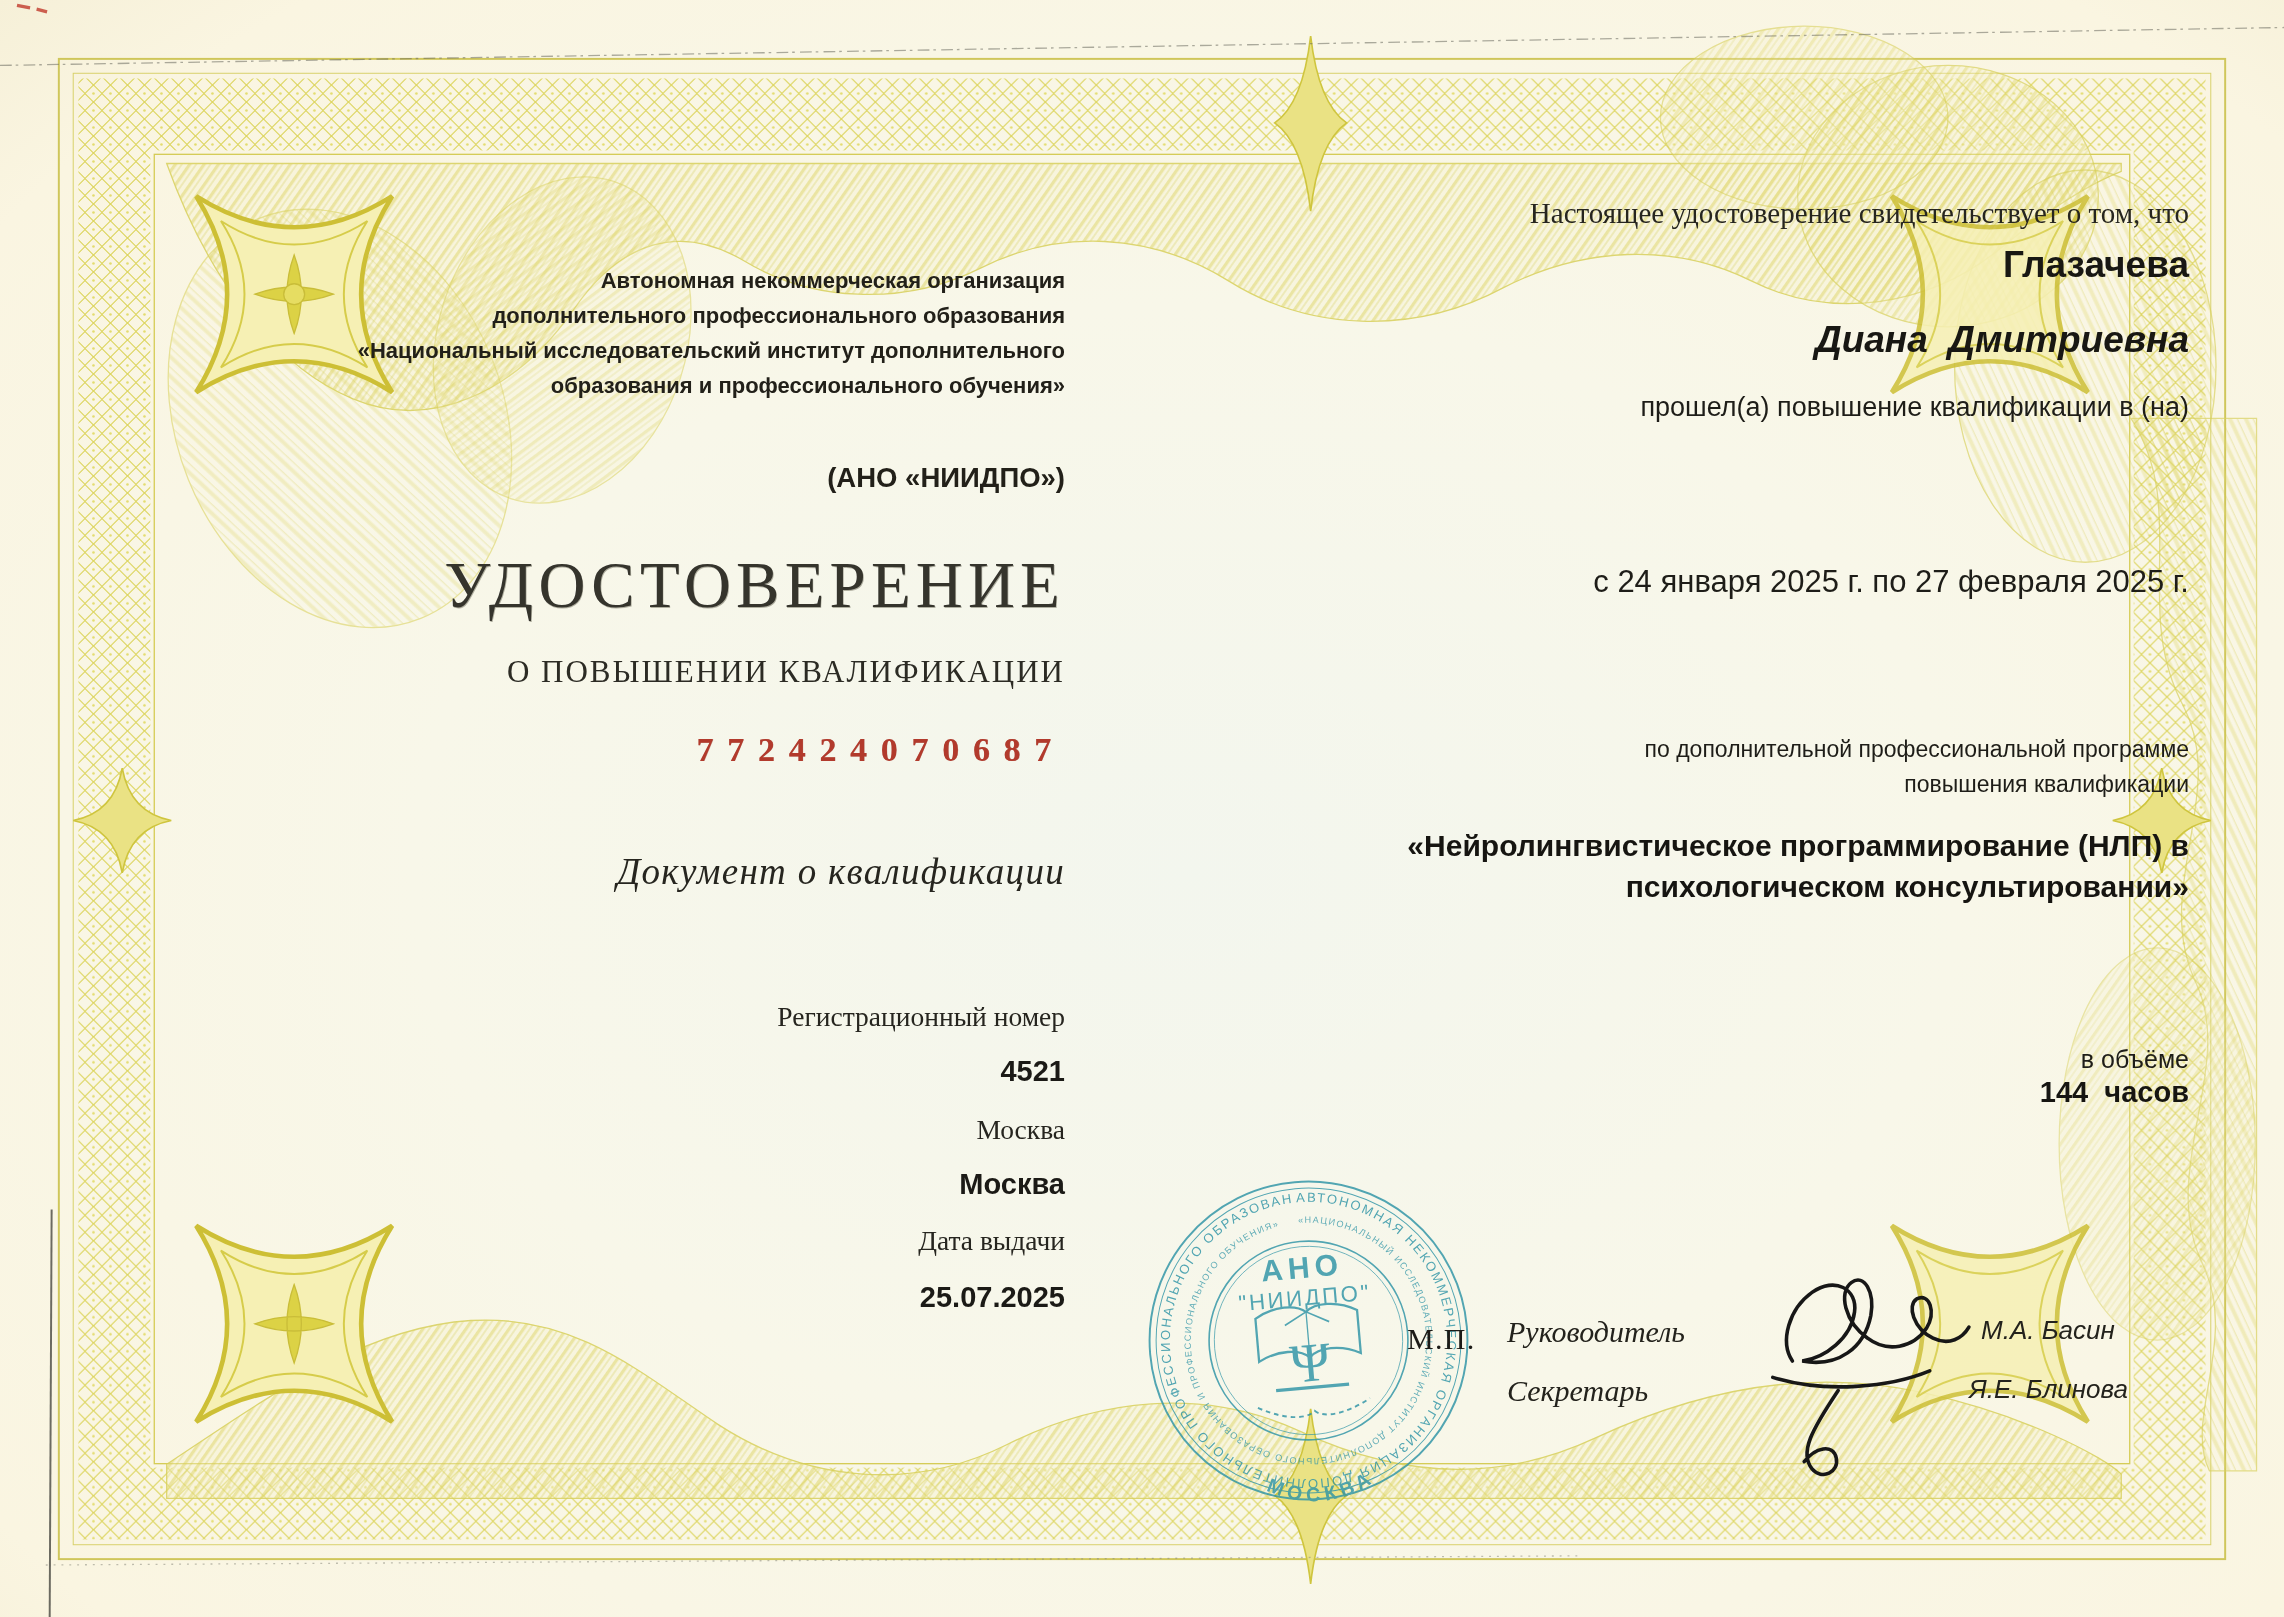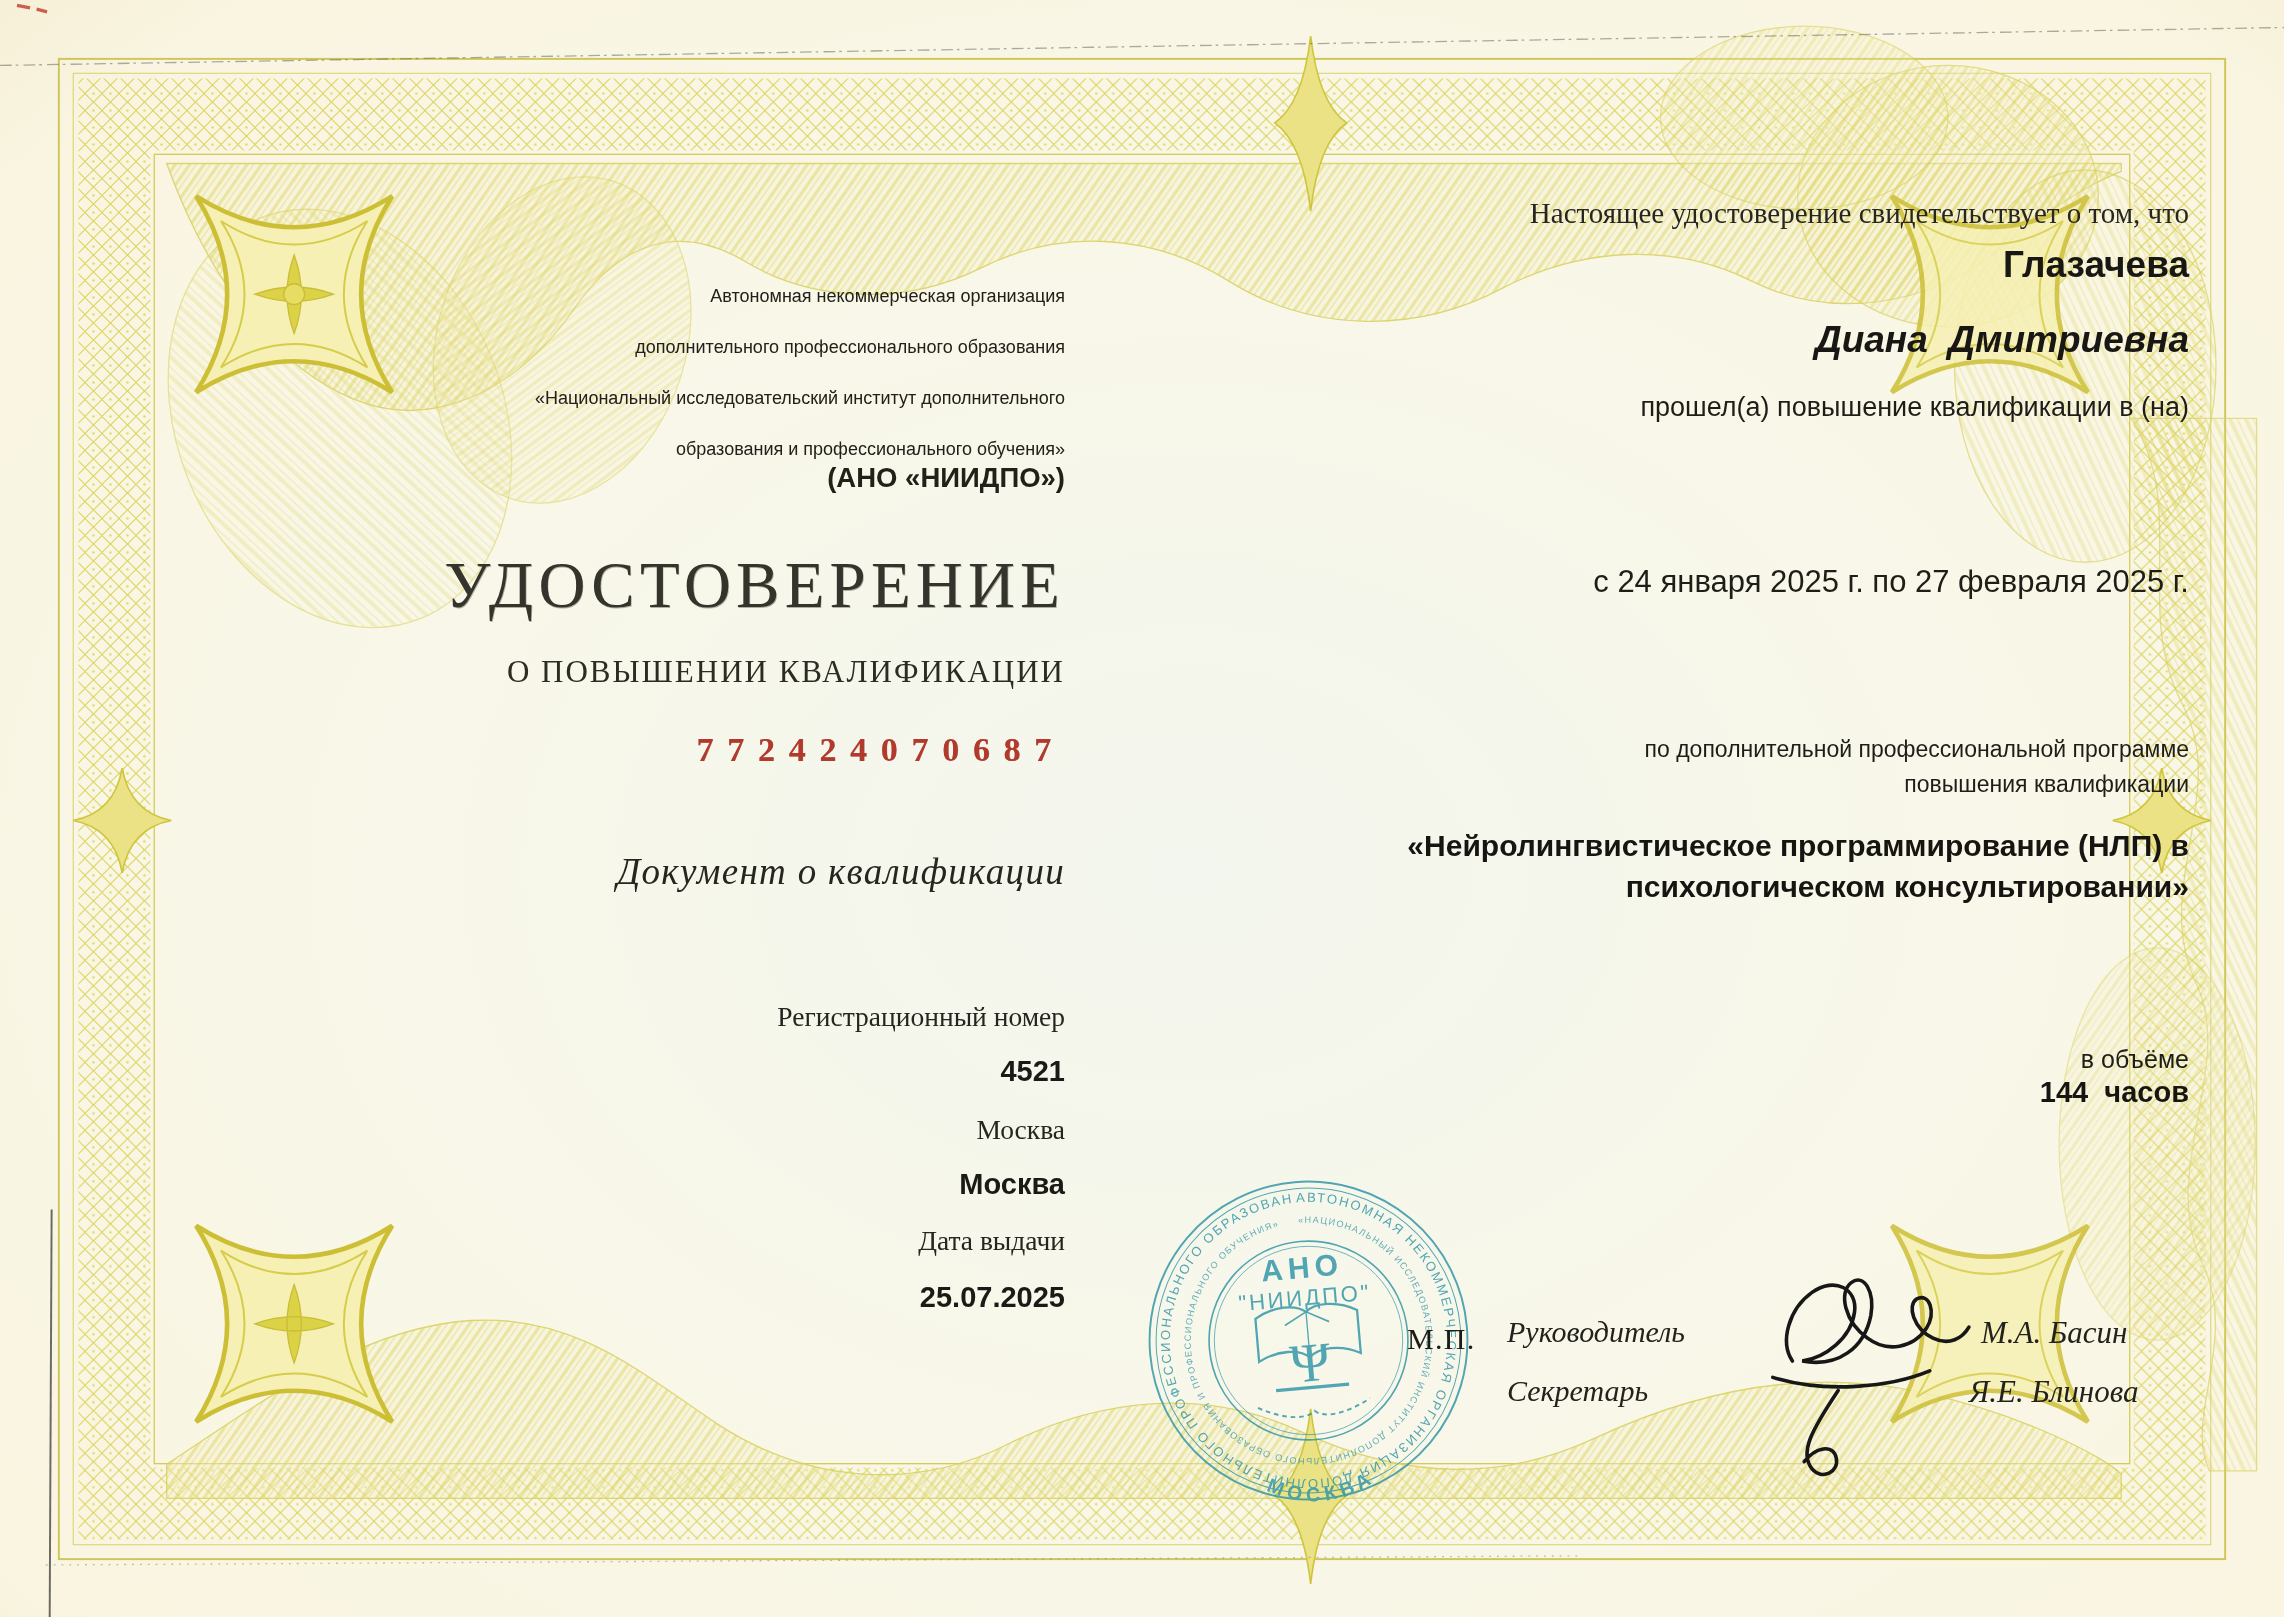--- a/index.html
+++ b/index.html
@@ -8,21 +8,21 @@
     background:
       radial-gradient(ellipse at 52% 54%, #f3f6ee 0%, #f8f7e9 46%, #faf5e1 88%, #f6f0d8 100%);
     font-family:"Liberation Sans", sans-serif; color:#1d1c19;
   }
   .abs{position:absolute;}
   .ctr{text-align:right;}
   .serif{font-family:"Liberation Serif", serif;}
   .prewrap{white-space:pre-wrap;}
   .colL{left:111px; width:954px;}
   .colR{left:1235px; width:954px;}
-  .org-line{font-weight:normal; font-size:18px; line-height:35px; color:#222019;margin-top:16px;}
+  .org-line{font-weight:bold; font-size:22px; line-height:35px; color:#222019;}
   .org-short{font-weight:bold; font-size:27.5px; color:#222019;}
   .title{
     font-size:65px; letter-spacing:5.2px; color:#35342c; font-weight:normal;
     text-shadow:0.7px 0.7px 0 rgba(90,88,70,.45), -0.3px -0.3px 0 rgba(255,255,255,.6);
   }
   .subtitle{font-size:31px; letter-spacing:2px; color:#2c2b24;}
   .blank-number{
     font-size:34px; letter-spacing:13.7px; font-weight:bold; color:#b23a2c;
     text-shadow:0.3px 0.3px 0 rgba(120,30,20,.4);
   }
@@ -33,21 +33,21 @@
   .lastname{font-weight:bold; font-size:37px; color:#181713;}
   .midname{font-weight:bold; font-style:italic; font-size:37px; color:#181713;}
   .plain40{font-size:27px; color:#1e1d18;}
   .orgshortR{font-weight:bold; font-size:32px; color:#181713;}
   .period{font-size:31px; color:#1e1d18;margin-top:8px;}
   .intro{font-size:23px; color:#1e1d18;}
   .program{font-weight:bold; font-size:30px; line-height:41px; color:#161511;}
   .vol-label{font-size:25px; color:#1e1d18;}
   .vol-value{font-weight:bold; font-size:29px; color:#161511;}
   .sig-label{font-family:"Liberation Serif", serif; font-style:italic; font-size:30px; color:#23221c;}
-  .sig-name{font-family:Liberation Serif, serif; font-style:italic; font-size:31px; color:#23221c;}
+  .sig-name{font-family:Liberation Sans, sans-serif; font-style:italic; font-size:26px; color:#23221c;}
   .mp{font-family:"Liberation Serif", serif; font-size:30px; color:#1c1b17; letter-spacing:1.3px;}
   svg text{user-select:none;}
 </style>
 </head>
 <body>
 
 <div class="page">
 
   <svg class="abs" style="left:0;top:0" width="2284" height="1618" viewBox="0 0 3494 2475">
     <defs>

